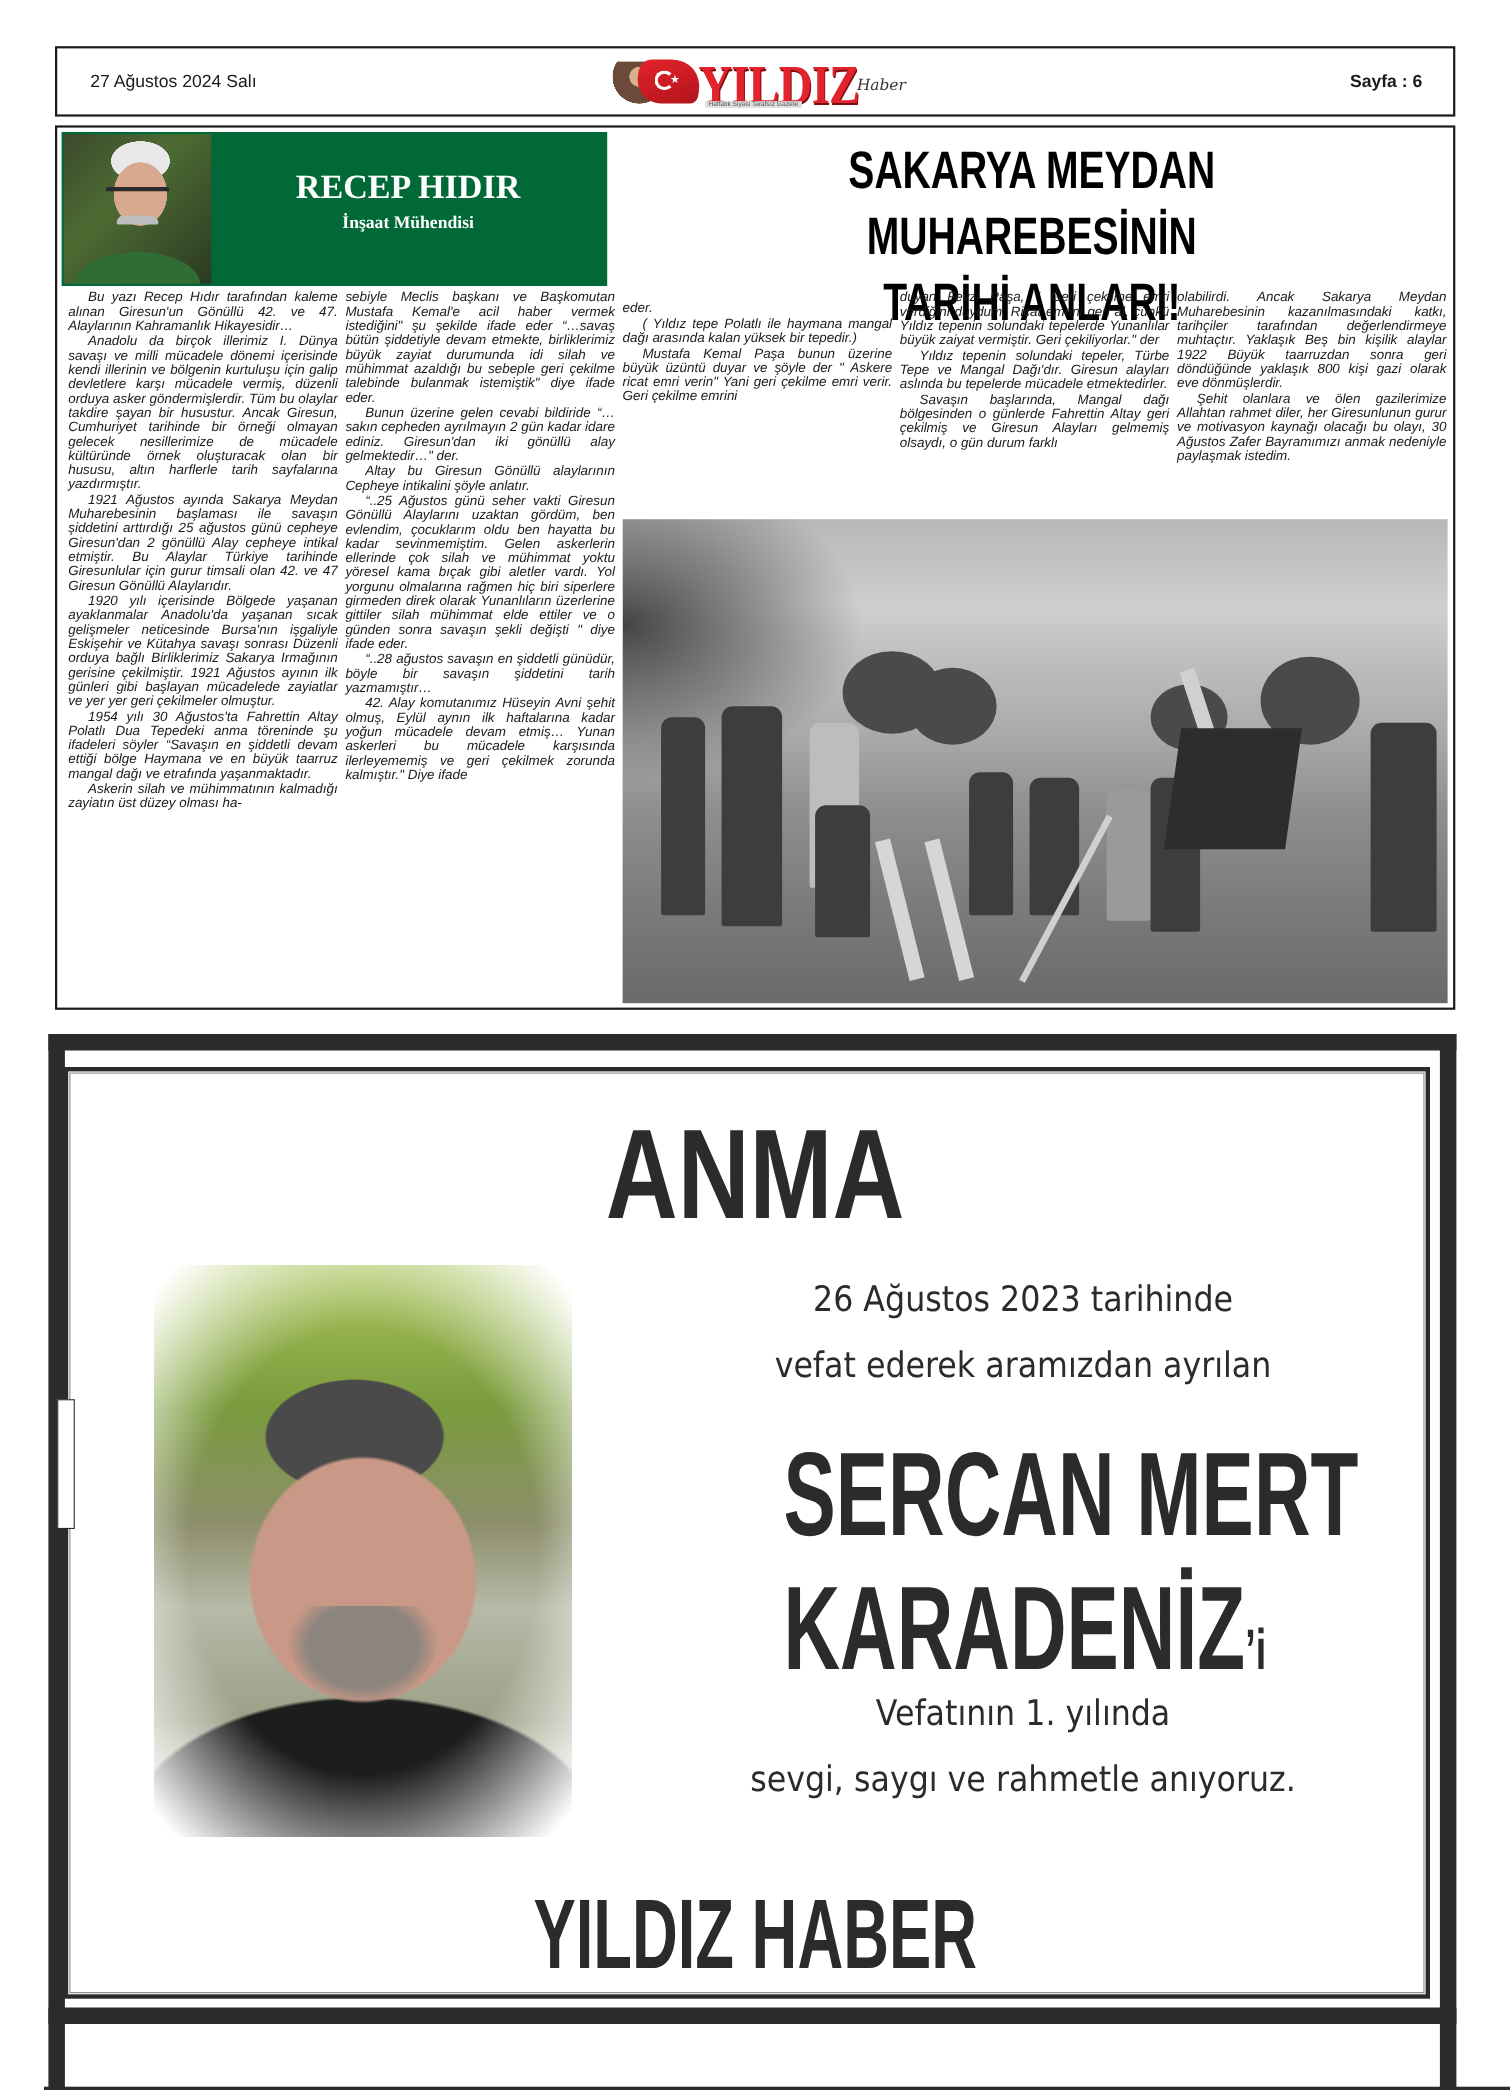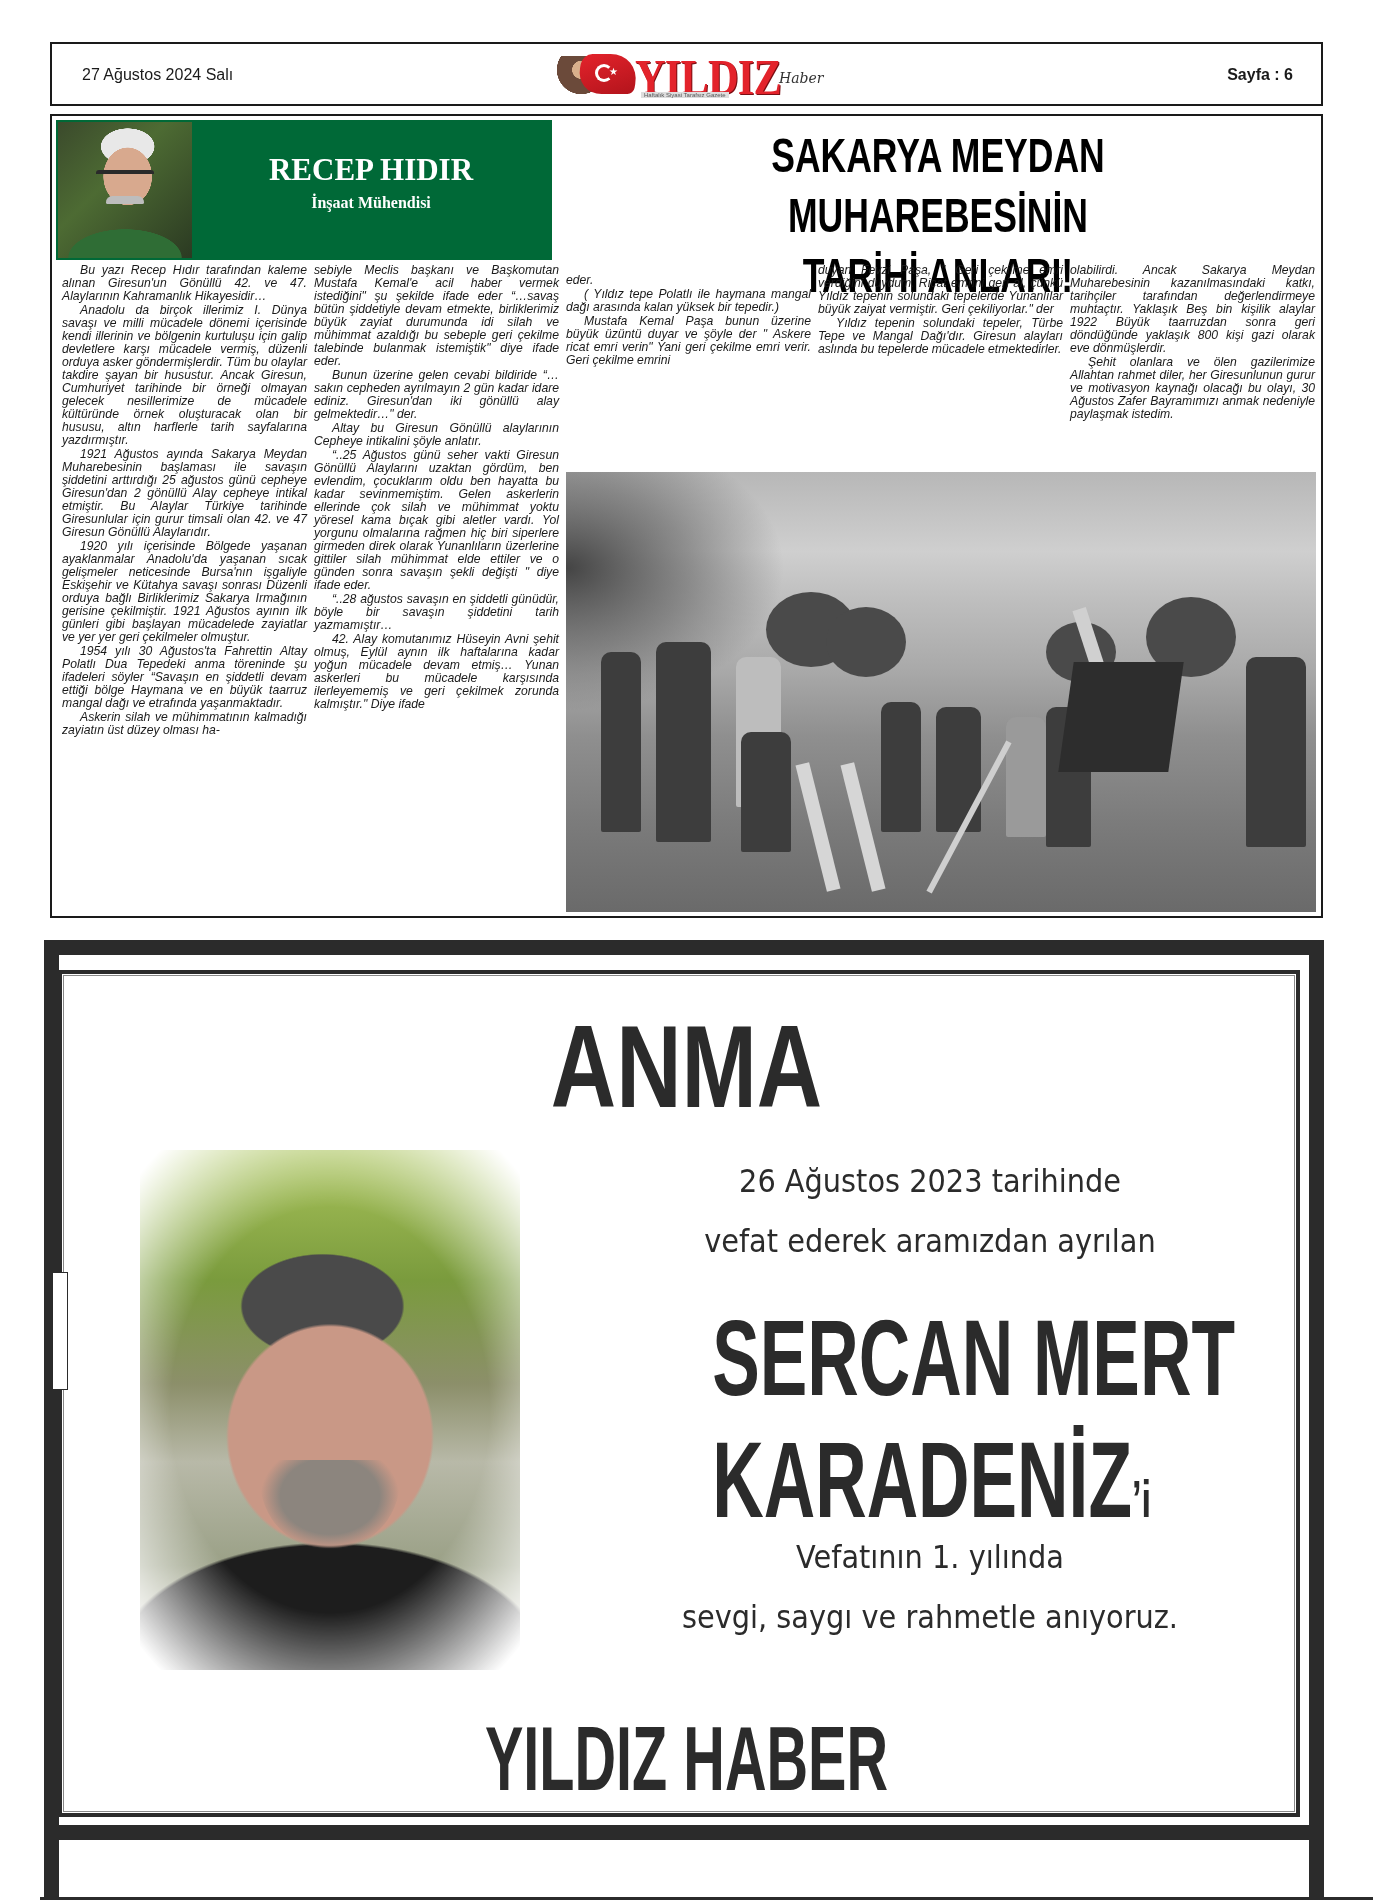--- a/index.html
+++ b/index.html
@@ -212,20 +212,21 @@
       <p>42. Alay komutanımız Hüseyin Avni şehit olmuş, Eylül aynın ilk haftalarına kadar yoğun mücadele devam etmiş… Yunan askerleri bu mücadele karşısında ilerleyememiş ve geri çekilmek zorunda kalmıştır." Diye ifade</p>
     </div>
   <div class="col col3">
       <p class="noindent">eder.</p>
       <p>( Yıldız tepe Polatlı ile haymana mangal dağı arasında kalan yüksek bir tepedir.)</p>
       <p>Mustafa Kemal Paşa bunun üzerine büyük üzüntü duyar ve şöyle der " Askere ricat emri verin" Yani geri çekilme emri verir. Geri çekilme emrini</p>
     </div>
   <div class="col col4">
       <p class="noindent">duyan Fevzi Paşa, " Geri çekilme emri verdiğini duydum. Ricat emrini geri al, çünkü Yıldız tepenin solundaki tepelerde Yunanlılar büyük zaiyat vermiştir. Geri çekiliyorlar." der</p>
       <p>Yıldız tepenin solundaki tepeler, Türbe Tepe ve Mangal Dağı'dır. Giresun alayları aslında bu tepelerde mücadele etmektedirler.</p>
+      <p>Savaşın başlarında, Mangal dağı bölgesinden o günlerde Fahrettin Altay geri çekilmiş ve Giresun Alayları gelmemiş olsaydı, o gün durum farklı</p>
     </div>
   <div class="col col5">
       <p class="noindent">olabilirdi. Ancak Sakarya Meydan Muharebesinin kazanılmasındaki katkı, tarihçiler tarafından değerlendirmeye muhtaçtır. Yaklaşık Beş bin kişilik alaylar 1922 Büyük taarruzdan sonra geri döndüğünde yaklaşık 800 kişi gazi olarak eve dönmüşlerdir.</p>
       <p>Şehit olanlara ve ölen gazilerimize Allahtan rahmet diler, her Giresunlunun gurur ve motivasyon kaynağı olacağı bu olayı, 30 Ağustos Zafer Bayramımızı anmak nedeniyle paylaşmak istedim.</p>
     </div>
 
   <div class="war-photo">
     <span class="sky-shadow"></span>
     <span class="tree" style="left:200px;top:120px;width:90px;height:75px;"></span>
     <span class="tree" style="left:260px;top:135px;width:80px;height:70px;"></span>

